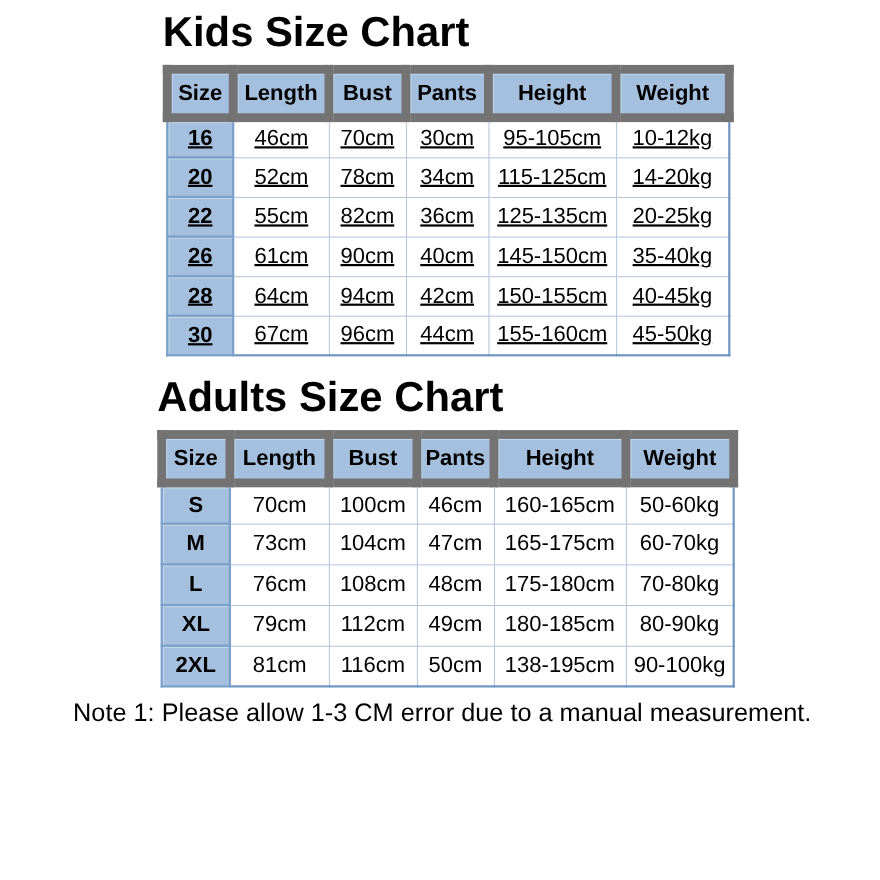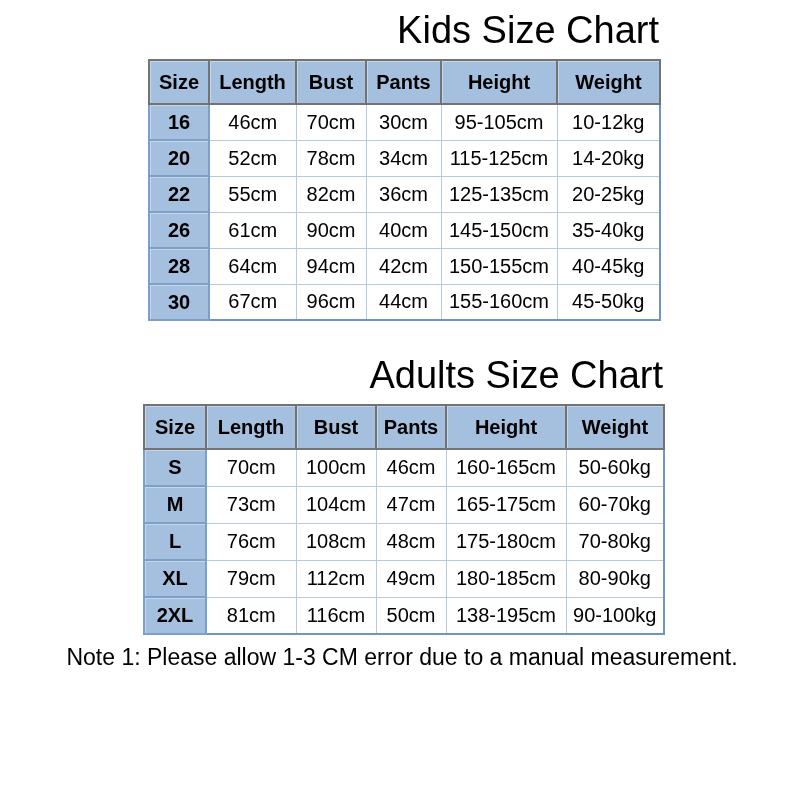--- a/index.html
+++ b/index.html
@@ -21,54 +21,55 @@
   }
   .chart-section {
     display: block;
   }
   .chart-section.kids {
     margin: 0 0 0 148px;
     width: 511px;
     padding-top: 8px;
   }
   .chart-section.adults {
-    margin: 32px 0 0 143px;
+    margin: 16px 0 0 143px;
     width: 520px;
   }
   .chart-title {
-    text-align: right;
+    text-align: left;
     font-size: 38px;
     line-height: 44px;
-    font-weight: 400;
+    font-weight: 700;
     margin-bottom: 7px;
     white-space: nowrap;
   }
   table.size-table {
     border-collapse: collapse;
     table-layout: fixed;
     width: 100%;
     border: 2px solid #6f96c2;
   }
   table.size-table th {
     background: #a5c0de;
-    border: 2px solid #737373;
+    border: 8px solid #737373;
     box-shadow: inset 1px 1px 0 #c3d6ea;
     font-size: 20px;
     font-weight: bold;
     text-align: center;
     padding: 0;
   }
   table.size-table thead tr {
     height: 44px;
   }
   table.size-table tbody tr {
     height: 36px;
   }
   table.kids-table tbody tr {
     height: 36px;
+    text-decoration: underline;
   }
   table.adults-table tbody tr {
     height: 37px;
   }
   table.size-table td {
     background: #ffffff;
     border: 1px solid #b7c9dd;
     font-size: 20px;
     text-align: center;
     padding: 0;

